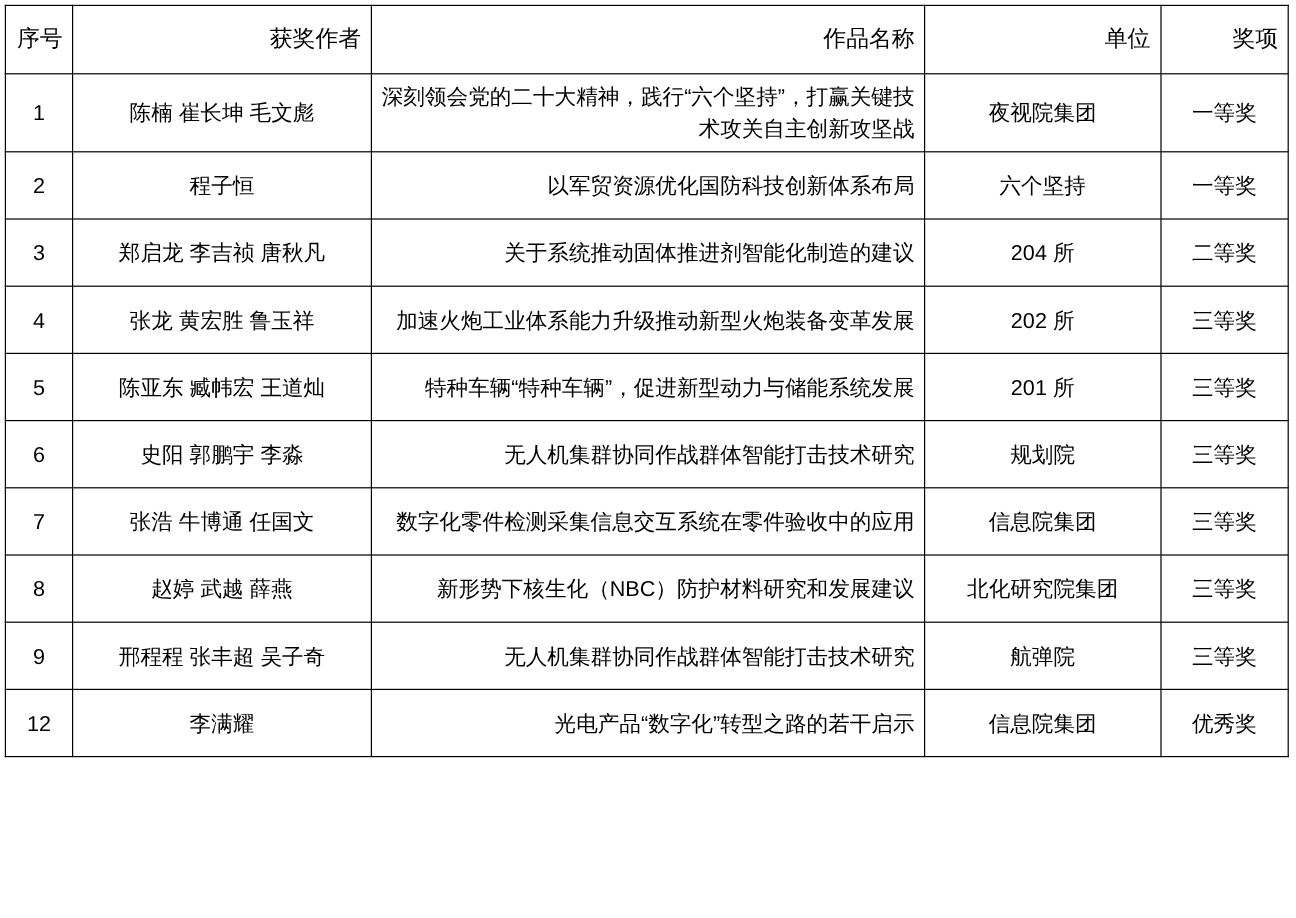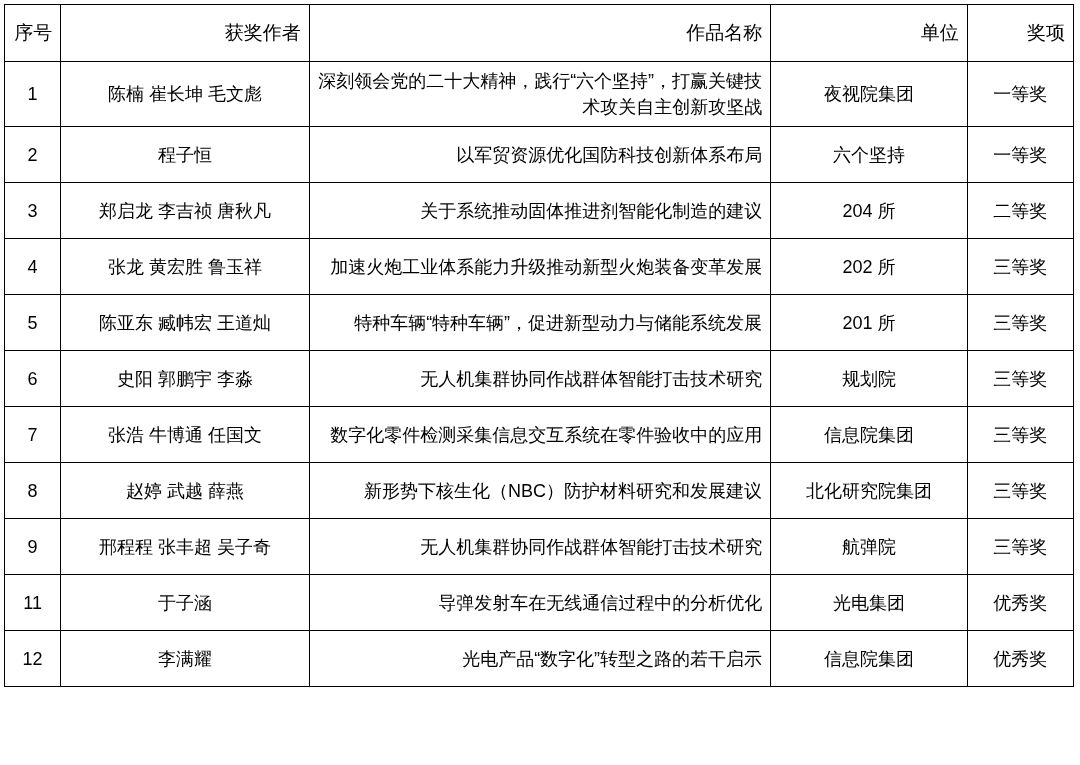--- a/index.html
+++ b/index.html
@@ -121,27 +121,20 @@
         <td class="cell-center">三等奖</td>
       </tr>
       <tr>
         <td class="cell-center">9</td>
         <td class="cell-center">邢程程 张丰超 吴子奇</td>
         <td class="cell-left">无人机集群协同作战群体智能打击技术研究</td>
         <td class="cell-center">航弹院</td>
         <td class="cell-center">三等奖</td>
       </tr>
       <tr>
-        <td class="cell-center">11</td>
-        <td class="cell-center">于子涵</td>
-        <td class="cell-left">导弹发射车在无线通信过程中的分析优化</td>
-        <td class="cell-center">光电集团</td>
-        <td class="cell-center">优秀奖</td>
-      </tr>
-      <tr>
         <td class="cell-center">12</td>
         <td class="cell-center">李满耀</td>
         <td class="cell-left">光电产品“数字化”转型之路的若干启示</td>
         <td class="cell-center">信息院集团</td>
         <td class="cell-center">优秀奖</td>
       </tr>
     </tbody>
 </table>
 
 </body></html>

